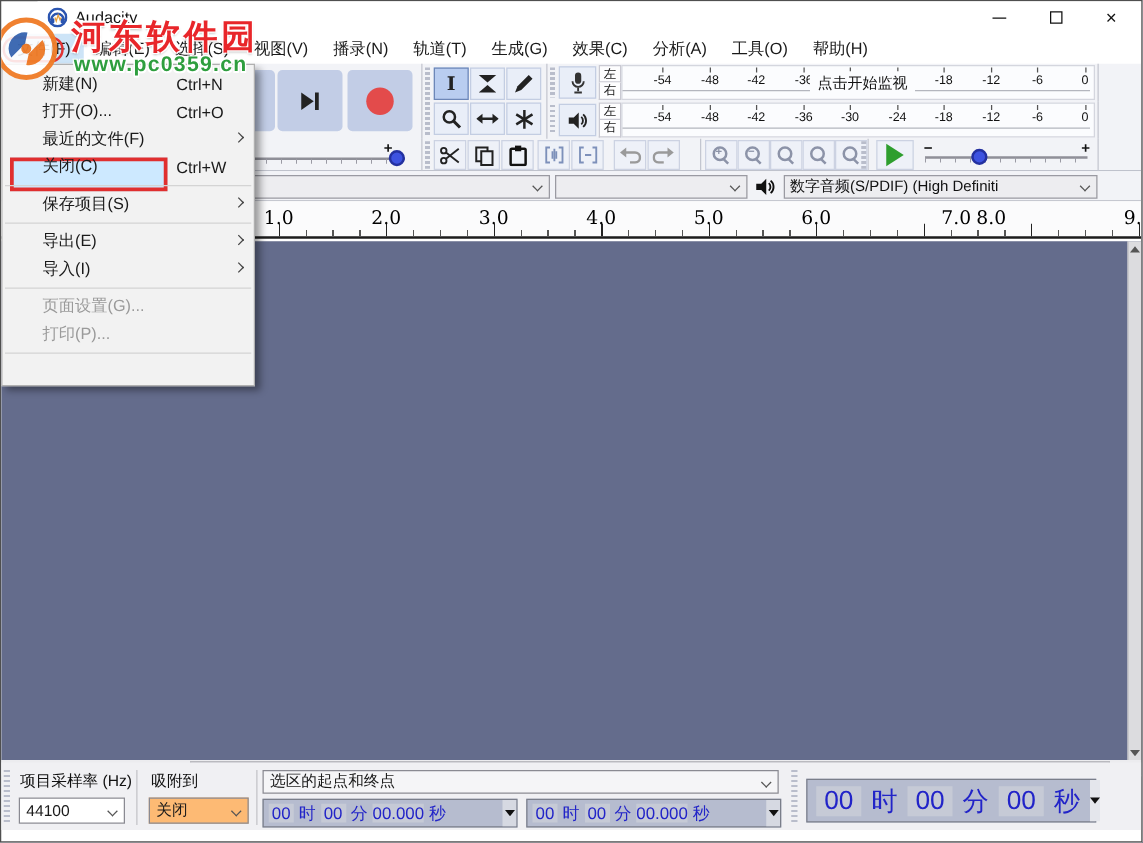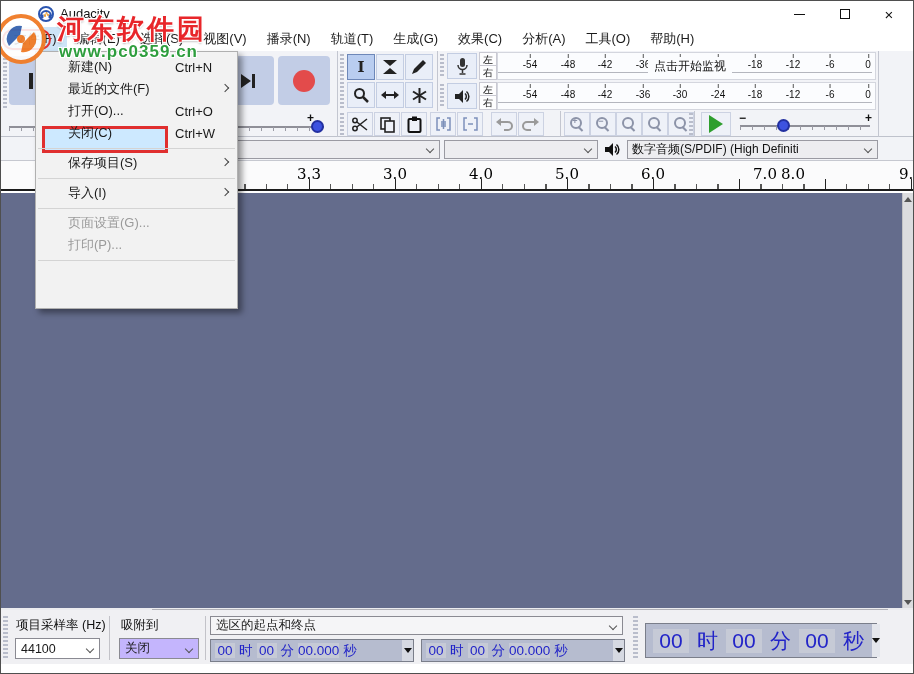--- a/index.html
+++ b/index.html
@@ -94,21 +94,21 @@
   .timefield { position:absolute; background:#b6bccf; border:1px solid #7a7e8a; display:flex; align-items:center; color:#2224c8; }
   .tf-cell { background:#c6cad6; text-align:center; }
   .tf-label { text-align:center; }
   .tf-arrow { margin-left:auto; width:11px; align-self:stretch; background:#d6d9e2; display:flex; align-items:center; justify-content:center; }
   .tf-arrow i { width:0; height:0; border-left:4px solid transparent; border-right:4px solid transparent; border-top:5px solid #111; }
   .tf-small { font-size:13.5px; height:23px; gap:4px; padding-left:4px; }
   .tf-small .tf-cell { min-width:20px; }
   .tf-big { font-size:21px; height:35px; gap:8px; padding-left:7px; }
   .tf-big .tf-cell { min-width:36px; }
   
-  .filemenu { position:absolute; left:0; top:50px; width:203px; height:258px; background:#f2f2f2; border:1px solid #b0b0b0; box-shadow:4px 4px 6px rgba(0,0,0,.4); z-index:50;margin-left:34px; }
+  .filemenu { position:absolute; left:0; top:50px; width:203px; height:258px; background:#f2f2f2; border:1px solid #b0b0b0; box-shadow:4px 4px 6px rgba(0,0,0,.4); z-index:50; }
   .fm-item { position:relative; height:22px; display:flex; align-items:center; font-size:13px; z-index:2; }
   .fm-item .lab { margin-left:32px; white-space:nowrap; }
   .fm-item .sc { position:absolute; left:139px; white-space:nowrap; }
   .fm-item .sub { position:absolute; right:9px; top:7px; width:6px; height:6px; border-right:1.5px solid #444; border-top:1.5px solid #444; transform:rotate(45deg); }
   .fm-item.disabled { color:#9a9a9a; }
   .fm-sep { height:8px; position:relative; z-index:2; }
   .fm-sep::after { content:""; position:absolute; left:2px; right:2px; top:4px; height:1px; background:#d4d4d4; }
   .fm-pad { height:4px; }
   
   .anno-open { position:absolute; left:6px; top:74px; width:126px; height:27px; border:3px solid #e02f2f; background:#cde9ff; z-index:1; }
@@ -414,21 +414,21 @@
     <div class="combo" style="left:626px;width:251px;padding-right:18px">
       <span>数字音频(S/PDIF) (High Definiti</span>
       <span class="chev"></span>
     </div>
   </div>
 
   <div class="ruler">
     <span class="ruler-minor"></span>
     <span class="ruler-major"></span>
     <span class="rlabel" style="left:222px">1.0</span>
-    <span class="rlabel" style="left:308px">3.3</span>
+    <span class="rlabel" style="left:308px">2.0</span>
     <span class="rlabel" style="left:394px">3.0</span>
     <span class="rlabel" style="left:480px">4.0</span>
     <span class="rlabel" style="left:566px">5.0</span>
     <span class="rlabel" style="left:652px">6.0</span>
     <span class="rlabel" style="left:764px">7.0</span>
     <span class="rlabel" style="left:792px">8.0</span>
     <span class="rlabel" style="left:910px">9.0</span>
   </div>
 
   <div class="trackarea">
@@ -457,21 +457,21 @@
 
     <span class="sb-label" style="left:15px;top:7px">项目采样率 (Hz)</span>
     <div class="sb-combo" style="left:14px;top:28px;width:85px;background:#fff">
       <span>44100</span>
       <span class="chev" style="top:7px"></span>
     </div>
 
     <span class="sb-sep" style="left:108px"></span>
 
     <span class="sb-label" style="left:120px;top:7px">吸附到</span>
-    <div class="sb-combo" style="left:118px;top:28px;width:80px;background:#c4b5fd">
+    <div class="sb-combo" style="left:118px;top:28px;width:80px;background:#fdba74">
       <span>关闭</span>
       <span class="chev" style="top:7px"></span>
     </div>
 
     <span class="sb-sep" style="left:204px"></span>
 
     <div class="sb-combo" style="left:209px;top:6px;width:413px;height:19px;background:#f5f5f7">
       <span>选区的起点和终点</span>
       <span class="chev" style="top:6px"></span>
     </div>
@@ -516,37 +516,41 @@
   </div>
 
   <div class="filemenu">
     <div class="anno-open"></div>
     <div class="fm-pad"></div>
     <div class="fm-item">
       <span class="lab">新建(N)</span>
       <span class="sc">Ctrl+N</span>
     </div>
     <div class="fm-item">
+      <span class="lab">打开(O)...</span>
+      <span class="sc">Ctrl+O</span>
+    </div>
+    <div class="fm-item">
       <span class="lab">最近的文件(F)</span>
       <span class="sub"></span>
     </div>
     <div class="fm-item">
-      <span class="lab">打开(O)...</span>
-      <span class="sc">Ctrl+O</span>
-    </div>
-    <div class="fm-item">
       <span class="lab">关闭(C)</span>
       <span class="sc">Ctrl+W</span>
     </div>
     <div class="fm-sep"></div>
     <div class="fm-item">
       <span class="lab">保存项目(S)</span>
       <span class="sub"></span>
     </div>
     <div class="fm-sep"></div>
+    <div class="fm-item">
+      <span class="lab">导出(E)</span>
+      <span class="sub"></span>
+    </div>
     <div class="fm-item">
       <span class="lab">导入(I)</span>
       <span class="sub"></span>
     </div>
     <div class="fm-sep"></div>
     <div class="fm-item disabled">
       <span class="lab">页面设置(G)...</span>
     </div>
     <div class="fm-item disabled">
       <span class="lab">打印(P)...</span>

